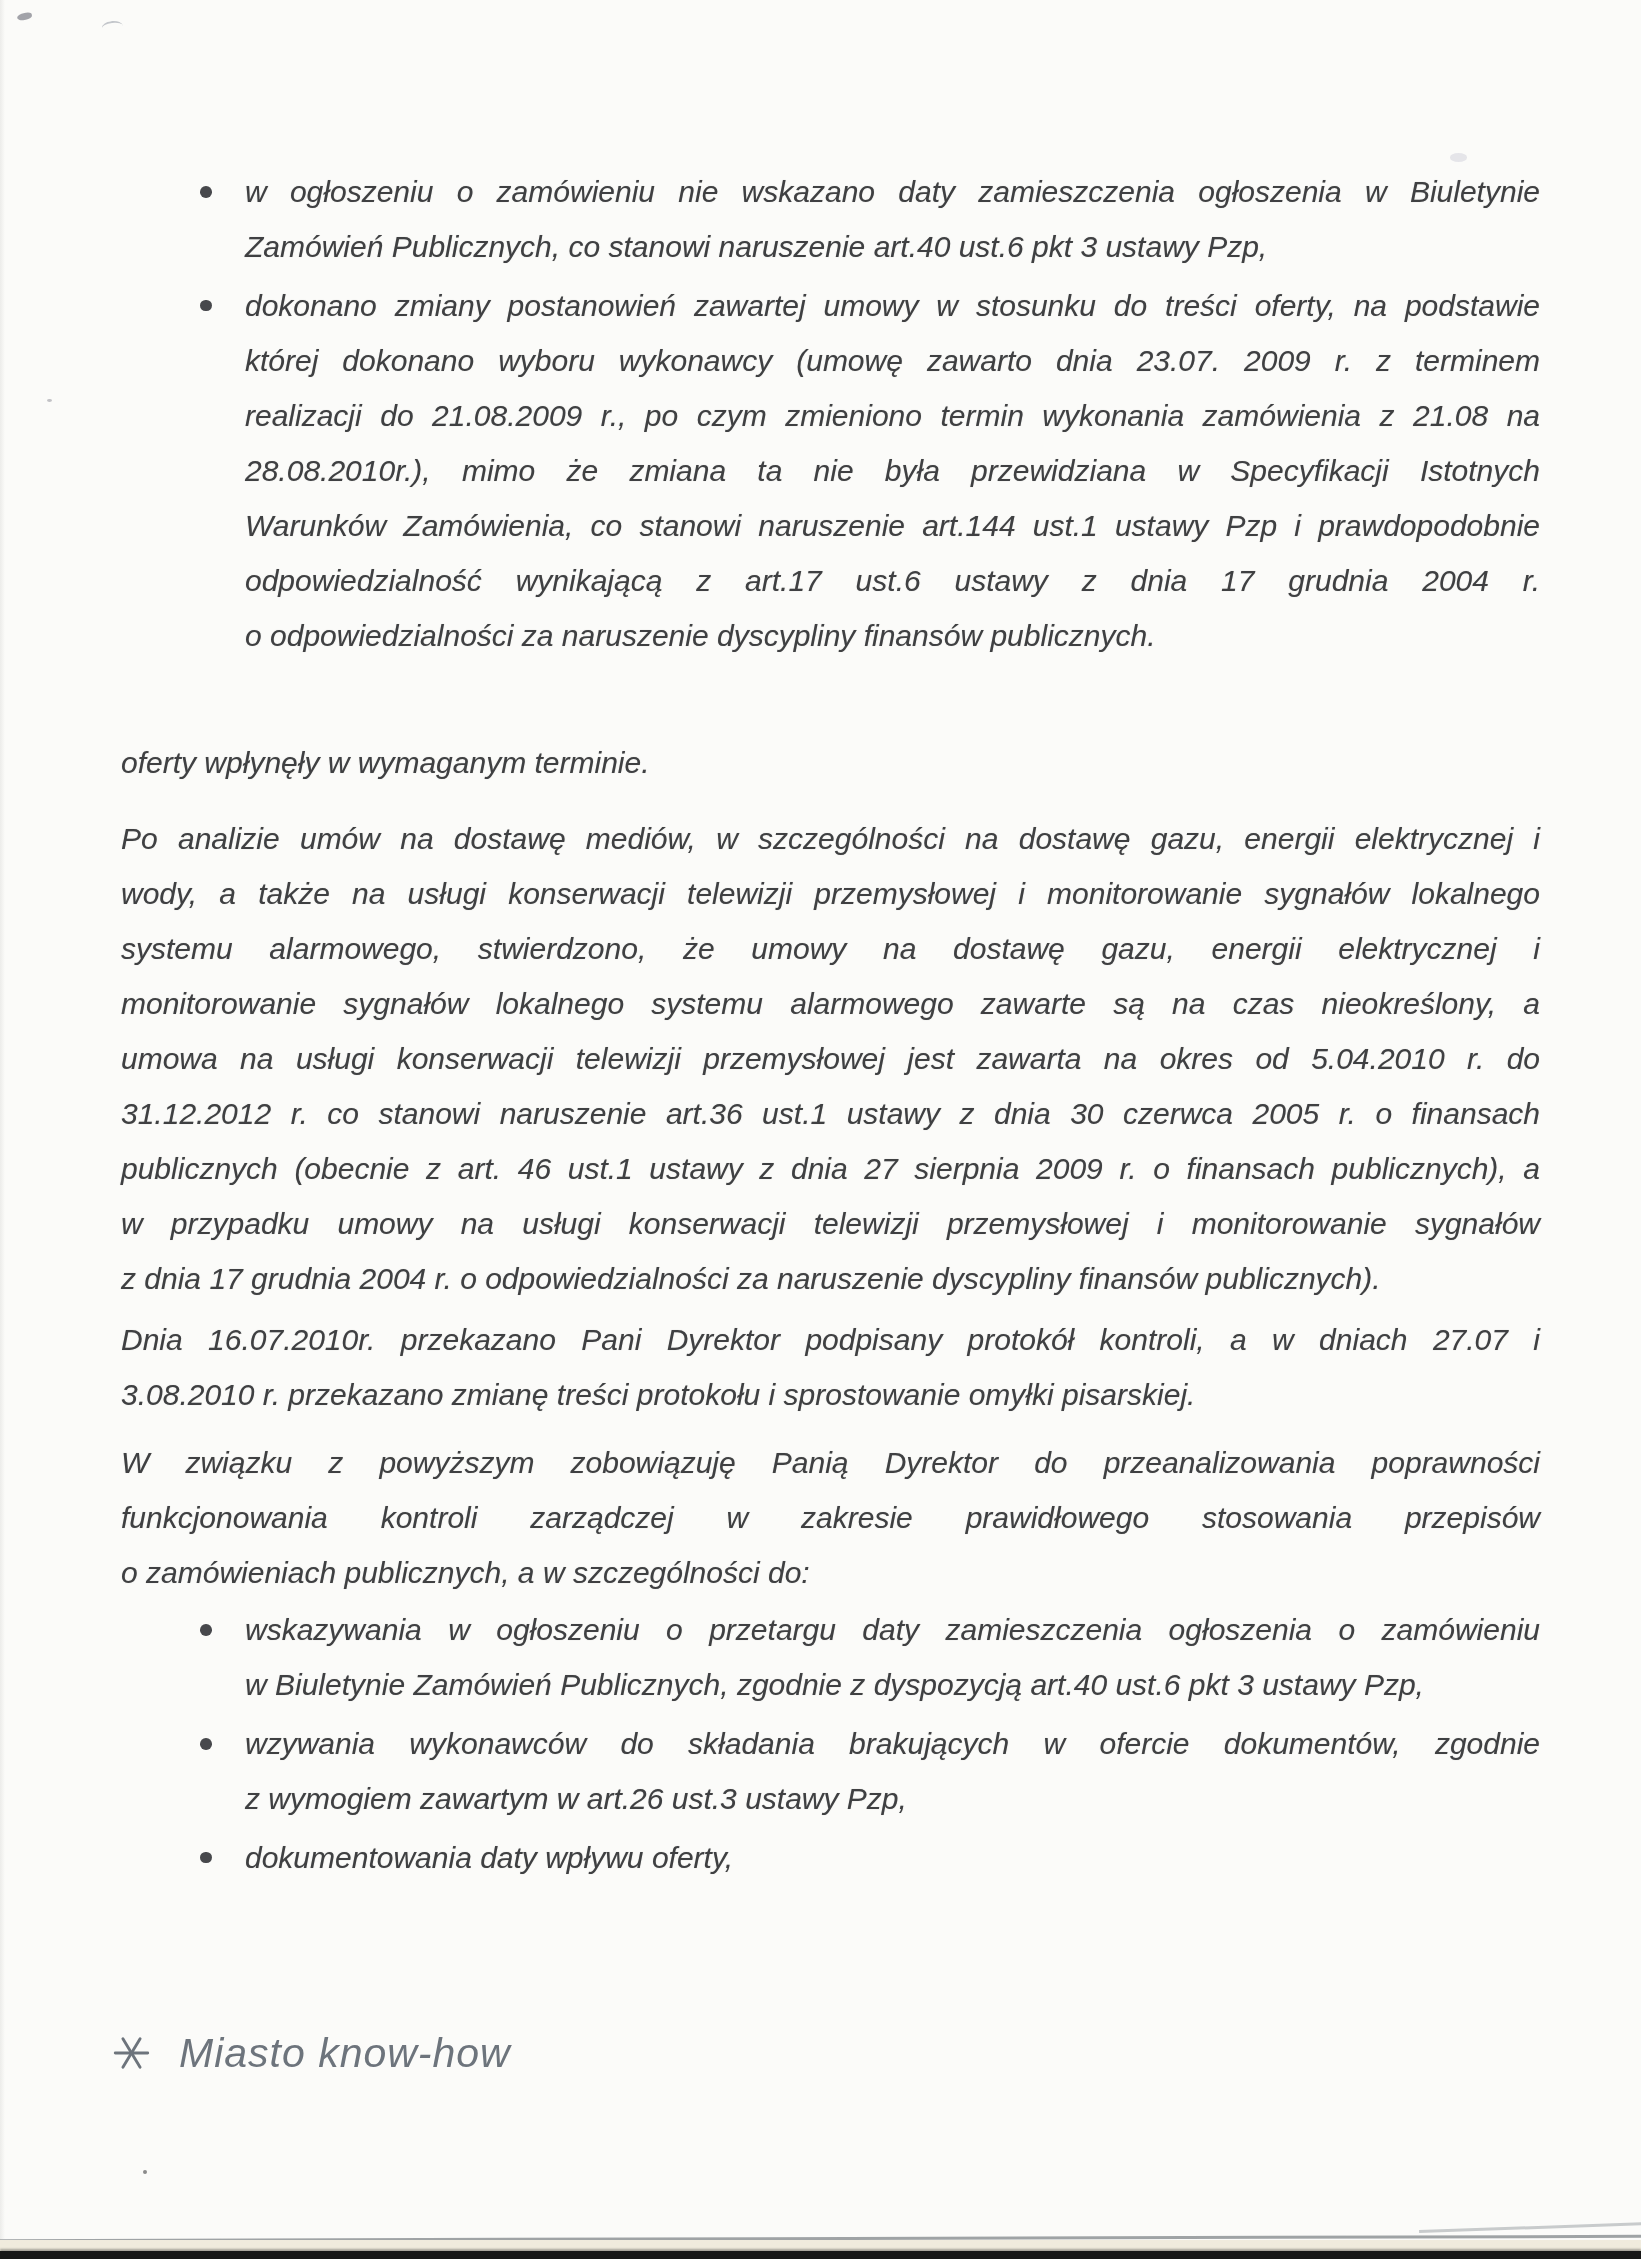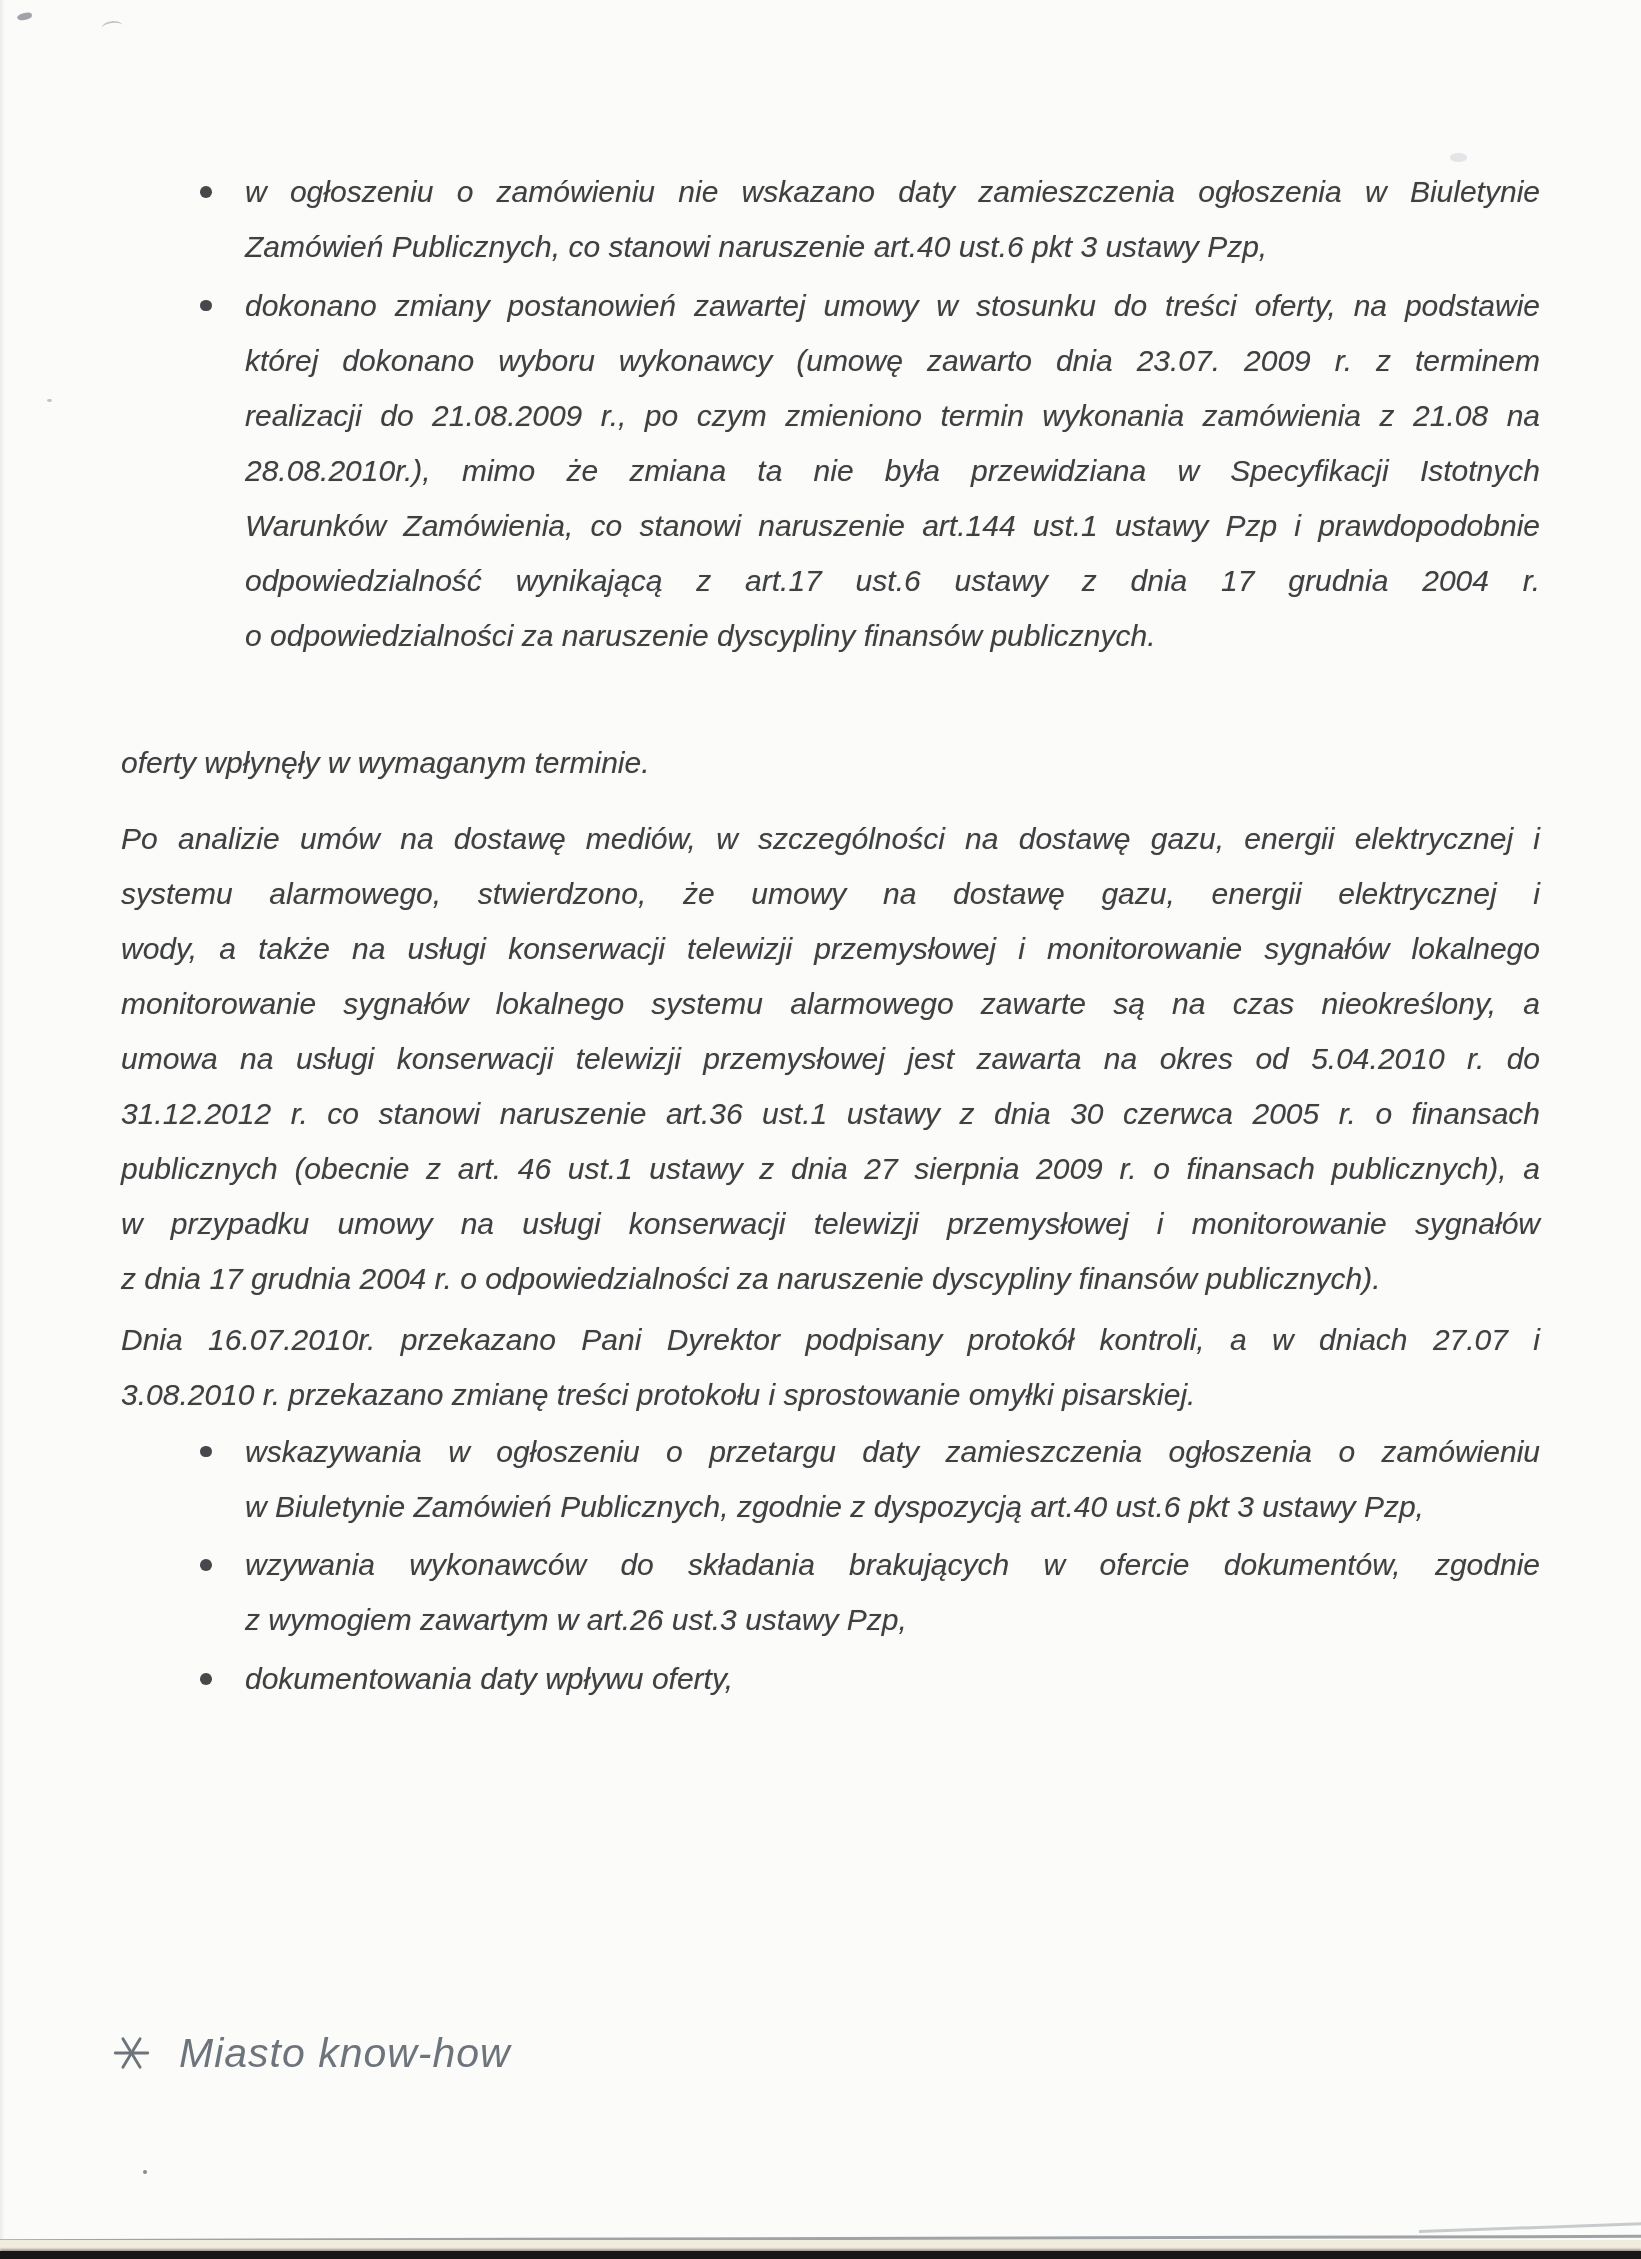--- a/index.html
+++ b/index.html
@@ -107,32 +107,37 @@
             <div class="line j">odpowiedzialność wynikającą z art.17 ust.6 ustawy z dnia 17 grudnia 2004 r.</div>
             <div class="line">o odpowiedzialności za naruszenie dyscypliny finansów publicznych.</div>
           </div>
         </div>
       </div>
       <div class="para b1">
         <div class="line">oferty wpłynęły w wymaganym terminie.</div>
       </div>
       <div class="para b2">
         <div class="line j">Po analizie umów na dostawę mediów, w szczególności na dostawę gazu, energii elektrycznej i</div>
+        <div class="line j">wody, a także na usługi konserwacji telewizji przemysłowej i monitorowanie sygnałów lokalnego</div>
         <div class="line j">systemu alarmowego, stwierdzono, że umowy na dostawę gazu, energii elektrycznej i</div>
-        <div class="line j">wody, a także na usługi konserwacji telewizji przemysłowej i monitorowanie sygnałów lokalnego</div>
         <div class="line j">monitorowanie sygnałów lokalnego systemu alarmowego zawarte są na czas nieokreślony, a</div>
         <div class="line j">umowa na usługi konserwacji telewizji przemysłowej jest zawarta na okres od 5.04.2010 r. do</div>
         <div class="line j">31.12.2012 r. co stanowi naruszenie art.36 ust.1 ustawy z dnia 30 czerwca 2005 r. o finansach</div>
         <div class="line j">publicznych (obecnie z art. 46 ust.1 ustawy z dnia 27 sierpnia 2009 r. o finansach publicznych), a</div>
         <div class="line j">w przypadku umowy na usługi konserwacji telewizji przemysłowej i monitorowanie sygnałów</div>
         <div class="line">z dnia 17 grudnia 2004 r. o odpowiedzialności za naruszenie dyscypliny finansów publicznych).</div>
       </div>
       <div class="para b3">
         <div class="line j">Dnia 16.07.2010r. przekazano Pani Dyrektor podpisany protokół kontroli, a w dniach 27.07 i</div>
         <div class="line">3.08.2010 r. przekazano zmianę treści protokołu i sprostowanie omyłki pisarskiej.</div>
+      </div>
+      <div class="para b4">
+        <div class="line j">W związku z powyższym zobowiązuję Panią Dyrektor do przeanalizowania poprawności</div>
+        <div class="line j">funkcjonowania kontroli zarządczej w zakresie prawidłowego stosowania przepisów</div>
+        <div class="line">o zamówieniach publicznych, a w szczególności do:</div>
       </div>
       <div class="list b5">
         <div class="bullet-item">
           <span class="dot"></span>
           <div>
             <div class="line j">wskazywania w ogłoszeniu o przetargu daty zamieszczenia ogłoszenia o zamówieniu</div>
             <div class="line">w Biuletynie Zamówień Publicznych, zgodnie z dyspozycją art.40 ust.6 pkt 3 ustawy Pzp,</div>
           </div>
         </div>
         <div class="bullet-item">

